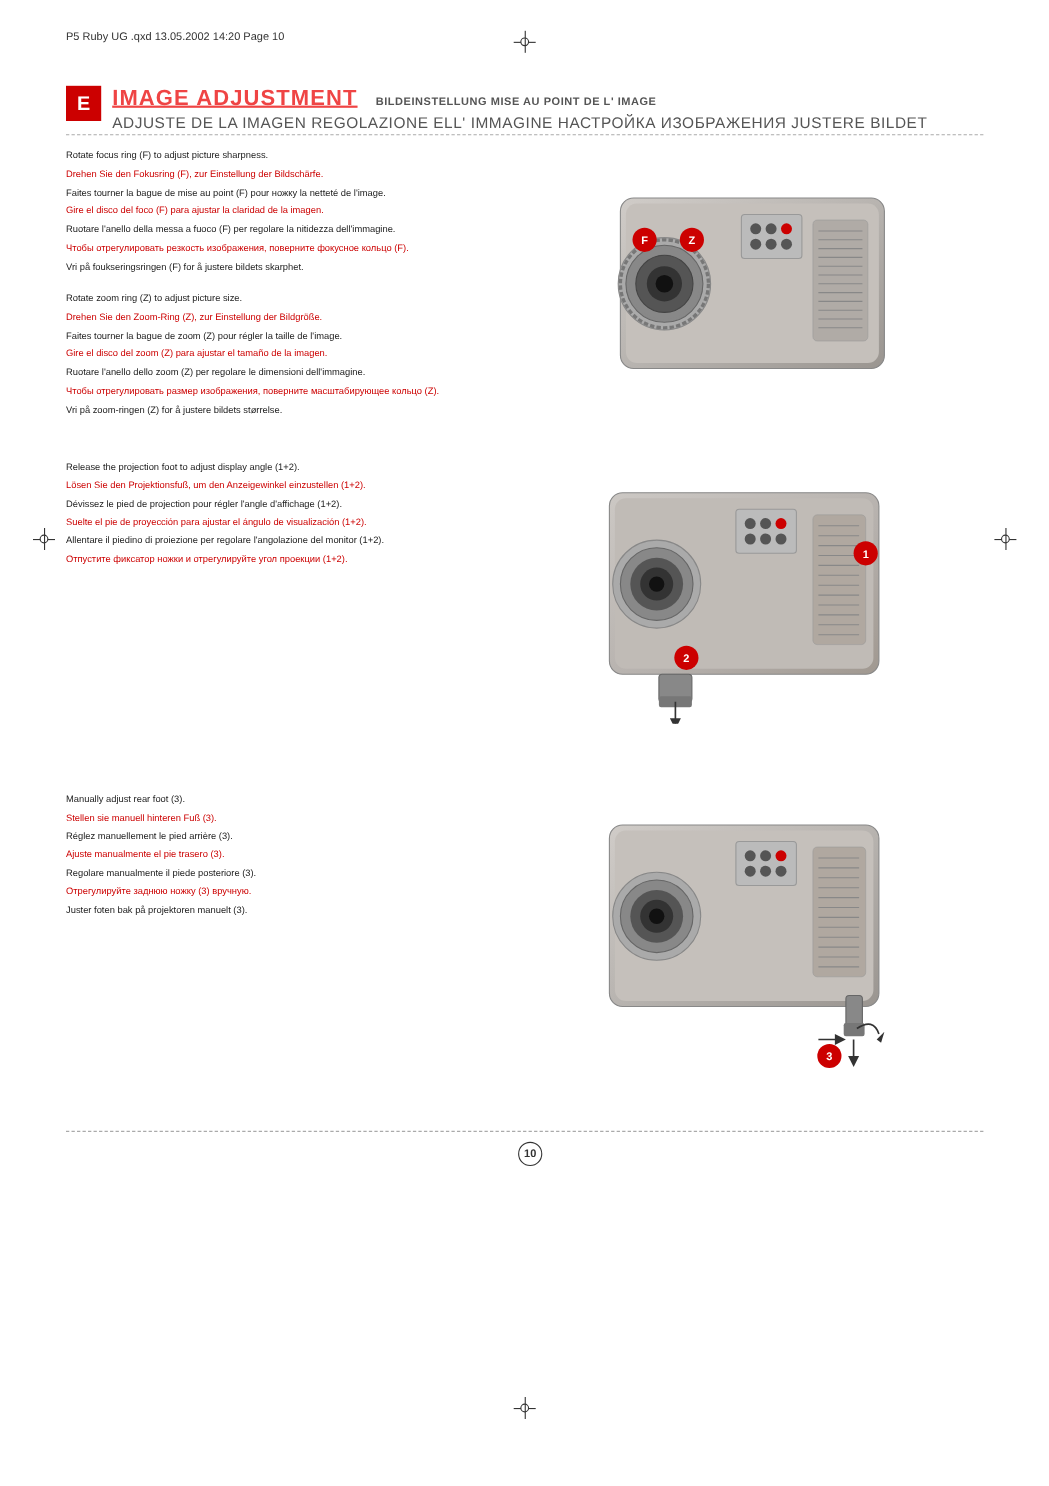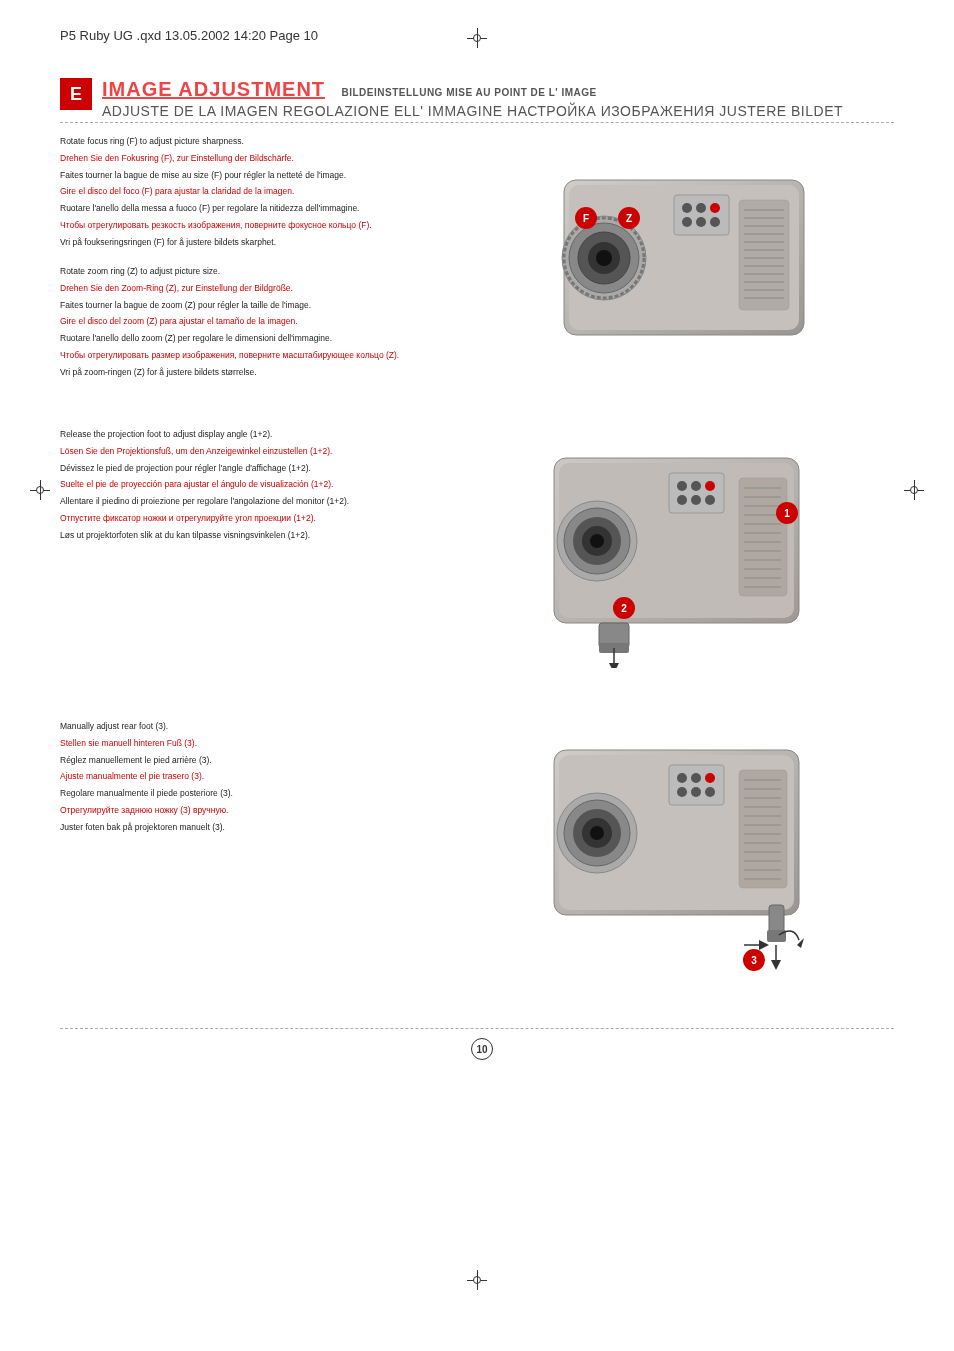--- a/index.html
+++ b/index.html
@@ -14,21 +14,21 @@
 
     
     .page-header {
       position: absolute;
       top: 28px;
       left: 60px;
       right: 60px;
       display: flex;
       align-items: center;
       gap: 8px;
-      font-size: 13px;
+      font-size: 10px;
       color: #333;
     }
 
     
     .section-marker {
       position: absolute;
       top: 78px;
       left: 60px;
       width: 32px;
       height: 32px;
@@ -95,21 +95,21 @@
     .content-section-1 {
       position: absolute;
       top: 135px;
       left: 60px;
       right: 60px;
       display: flex;
       gap: 20px;
     }
     .content-section-2 {
       position: absolute;
-      top: 428px;
+      top: 418px;
       left: 60px;
       right: 60px;
       display: flex;
       gap: 26px;
     }
     .content-section-3 {
       position: absolute;
       top: 720px;
       left: 60px;
       right: 60px;
@@ -258,21 +258,21 @@
   <span class="subtitle-row1">BILDEINSTELLUNG   MISE AU POINT DE L' IMAGE</span>
   <span class="subtitle-row2">ADJUSTE DE LA IMAGEN   REGOLAZIONE ELL' IMMAGINE   НАСТРОЙКА ИЗОБРАЖЕНИЯ   JUSTERE BILDET</span>
 </div>
 
 <div class="dashed-line-top"></div>
 
 <div class="content-section-1">
   <div class="text-column">
     <p class="text-black">Rotate focus ring (F) to adjust picture sharpness.</p>
     <p class="text-red">Drehen Sie den Fokusring (F), zur Einstellung der Bildschärfe.</p>
-    <p class="text-black">Faites tourner la bague de mise au size (F) pour régler la netteté de l'image.</p>
+    <p class="text-black">Faites tourner la bague de mise au point (F) pour ножку la netteté de l'image.</p>
     <p class="text-red">Gire el disco del foco (F) para ajustar la claridad de la imagen.</p>
     <p class="text-black">Ruotare l'anello della messa a fuoco (F) per regolare la nitidezza dell'immagine.</p>
     <p class="text-red">Чтобы отрегулировать резкость изображения, поверните фокусное кольцо (F).</p>
     <p class="text-black">Vri på foukseringsringen (F) for å justere bildets skarphet.</p>
     <br>
     <p class="text-black">Rotate zoom ring (Z) to adjust picture size.</p>
     <p class="text-red">Drehen Sie den Zoom-Ring (Z), zur Einstellung der Bildgröße.</p>
     <p class="text-black">Faites tourner la bague de zoom (Z) pour régler la taille de l'image.</p>
     <p class="text-red">Gire el disco del zoom (Z) para ajustar el tamaño de la imagen.</p>
     <p class="text-black">Ruotare l'anello dello zoom (Z) per regolare le dimensioni dell'immagine.</p>
@@ -344,21 +344,20 @@
 </div>
 
 <div class="content-section-2">
   <div class="text-column">
     <p class="text-black">Release the projection foot to adjust display angle (1+2).</p>
     <p class="text-red">Lösen Sie den Projektionsfuß, um den Anzeigewinkel einzustellen (1+2).</p>
     <p class="text-black">Dévissez le pied de projection pour régler l'angle d'affichage (1+2).</p>
     <p class="text-red">Suelte el pie de proyección para ajustar el ángulo de visualización (1+2).</p>
     <p class="text-black">Allentare il piedino di proiezione per regolare l'angolazione del monitor (1+2).</p>
     <p class="text-red">Отпустите фиксатор ножки и отрегулируйте угол проекции (1+2).</p>
-    <p class="text-black">Løs ut projektorfoten slik at du kan tilpasse visningsvinkelen (1+2).</p>
   </div>
   <div class="image-column">
     
     <svg viewBox="0 0 340 240" width="340" height="240">
       <defs>
         <linearGradient id="bodyGrad2" x1="0%" y1="0%" x2="100%" y2="100%">
           <stop offset="0%" style="stop-color:#ccc8c4;stop-opacity:1"></stop>
           <stop offset="60%" style="stop-color:#b5b0ac;stop-opacity:1"></stop>
           <stop offset="100%" style="stop-color:#a09890;stop-opacity:1"></stop>
         </linearGradient>

